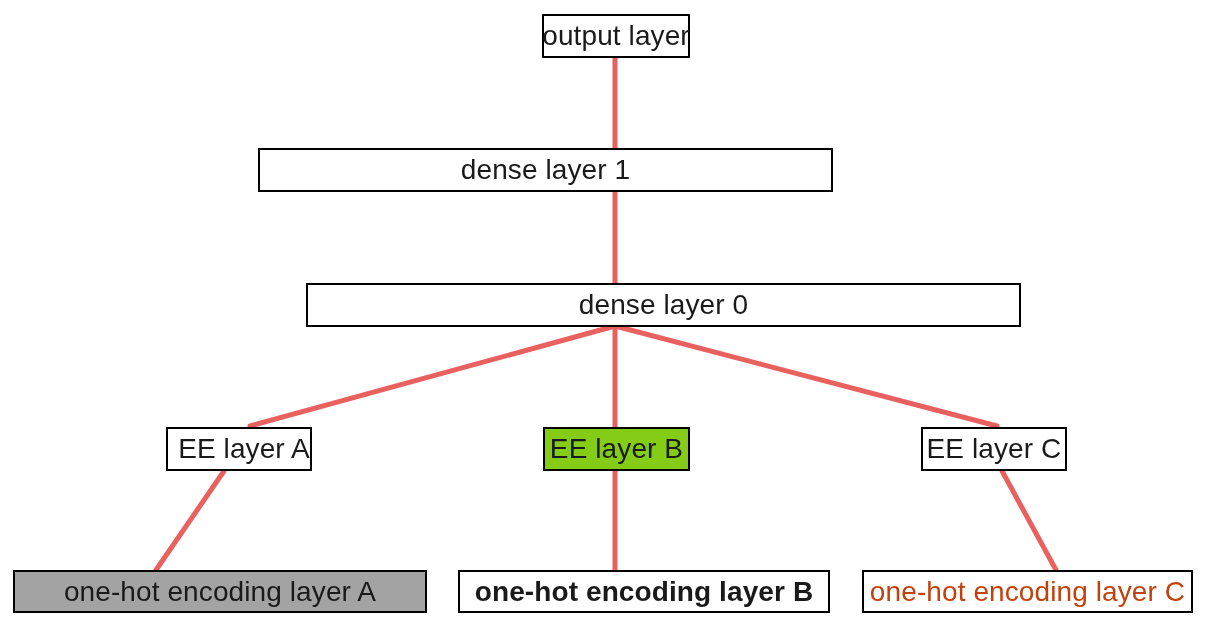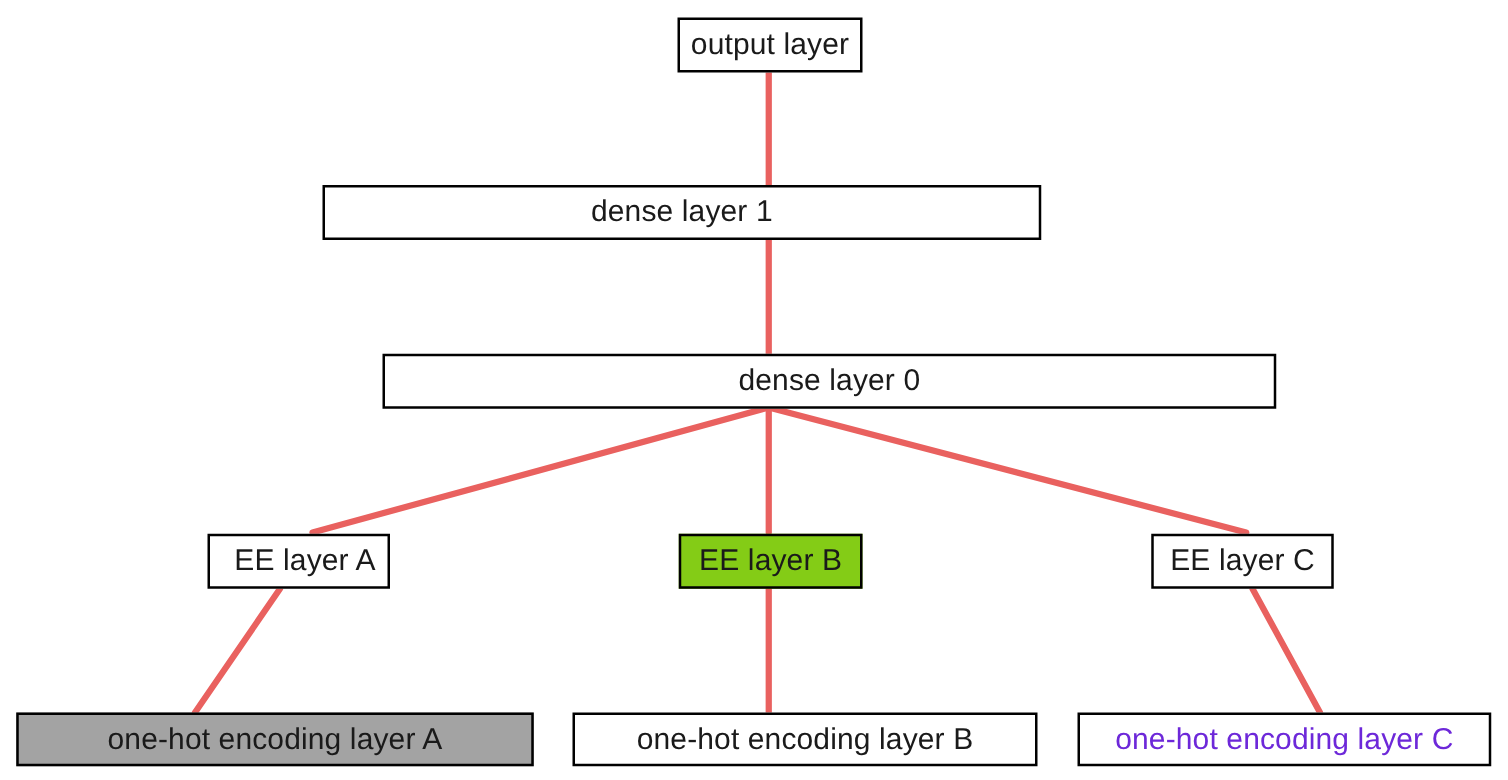--- a/index.html
+++ b/index.html
@@ -31,39 +31,39 @@
     position: absolute;
     box-sizing: border-box;
     background: #ffffff;
     border: 2px solid #000000;
     display: flex;
     align-items: center;
     justify-content: center;
     z-index: 2;
   }
   .node-label {
-    font-size: 24px;
+    font-size: 28px;
     line-height: 1;
     color: #1a1a1a;
     white-space: nowrap;
     letter-spacing: 0.1px;
   }
   
   #node-output-layer { left: 542px;  top: 14px;  width: 148px; height: 44px; }
   
   #node-dense-layer-1 { left: 258px; top: 148px; width: 575px; height: 44px; }
   
   #node-dense-layer-0 { left: 258px; top: 283px; width: 715px; height: 44px; }
   
   #node-ee-layer-a { left: 166px; top: 427px; width: 146px; height: 44px; }
   #node-ee-layer-b { left: 543px; top: 427px; width: 147px; height: 44px; }
   #node-ee-layer-c { left: 921px; top: 427px; width: 146px; height: 44px; }
   
   #node-onehot-layer-a { left: 13px;  top: 570px; width: 414px; height: 43px; }
-  #node-onehot-layer-b { left: 458px; top: 570px; width: 372px; height: 43px; }
+  #node-onehot-layer-b { left: 458px; top: 570px; width: 372px; height: 43px; font-weight: bold; }
   #node-onehot-layer-c { left: 862px; top: 570px; width: 331px; height: 43px; }
 </style>
 </head>
 <body>
 
 <div id="diagram-canvas" style="background: rgb(255, 255, 255);">
 
   <svg id="edge-layer" viewBox="0 0 1206 624" width="1206" height="624" aria-hidden="true">
     <g stroke="#e9615f" stroke-width="5" stroke-linecap="round" fill="none">
 
@@ -103,16 +103,16 @@
     <span class="node-label" style="color: rgb(26, 26, 26);">EE layer C</span>
   </div>
 
   <div class="node-box" id="node-onehot-layer-a" style="border-color: rgb(0, 0, 0); background: #a3a3a3;">
     <span class="node-label" style="color: rgb(26, 26, 26);">one-hot encoding layer A</span>
   </div>
   <div class="node-box" id="node-onehot-layer-b" style="border-color: rgb(0, 0, 0); background: rgb(255, 255, 255);">
     <span class="node-label" style="color: rgb(26, 26, 26);">one-hot encoding layer B</span>
   </div>
   <div class="node-box" id="node-onehot-layer-c" style="border-color: rgb(0, 0, 0); background: rgb(255, 255, 255);">
-    <span class="node-label" style="color: #6d28d9;">one-hot encoding layer C</span>
+    <span class="node-label" style="color: #c2410c;">one-hot encoding layer C</span>
   </div>
 
 </div>
 
 </body></html>

